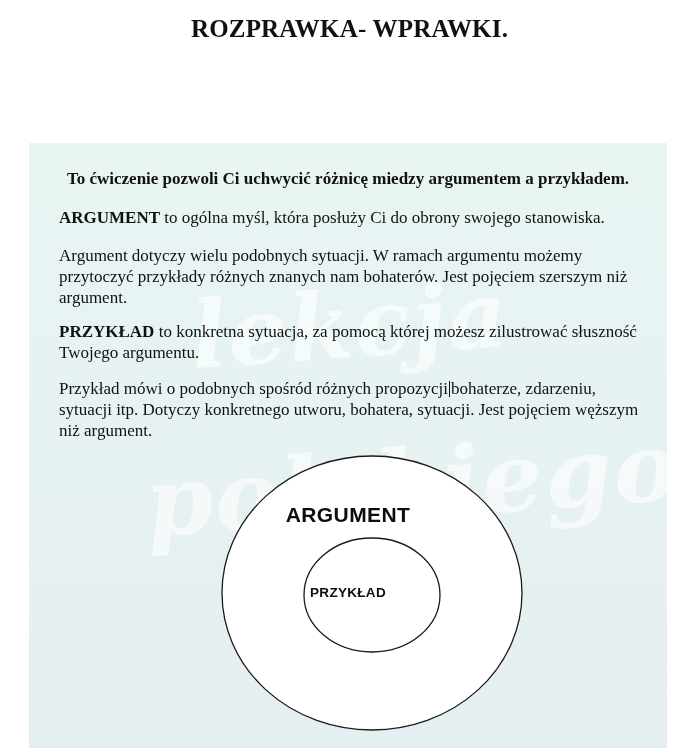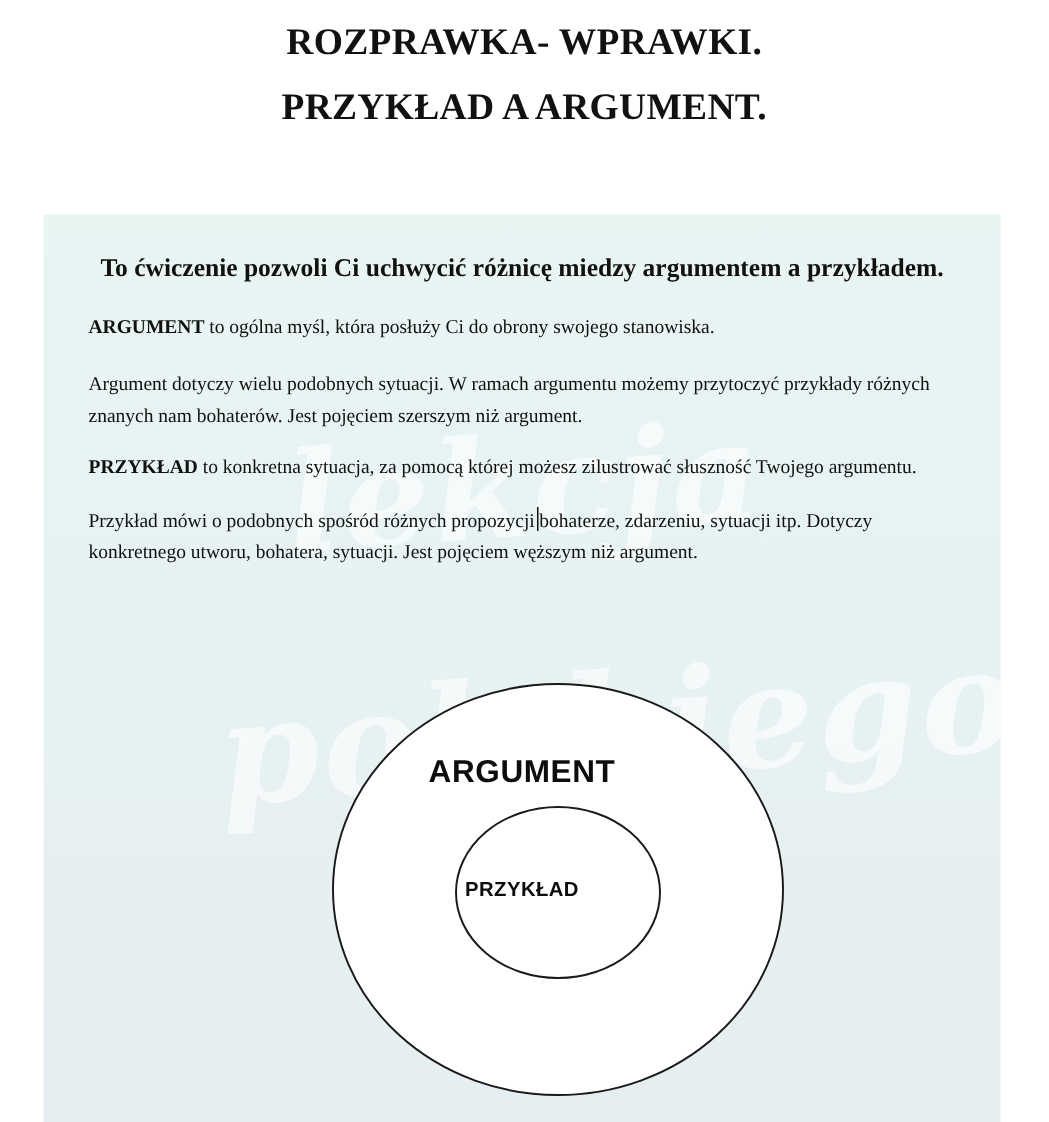--- a/index.html
+++ b/index.html
@@ -102,21 +102,21 @@
   .remember {
     text-align: center;
     font-weight: bold;
     font-size: 17px;
     color: #111111;
     margin: 0;
     padding: 24px 0 0 0;
   }
 
   .body-para {
-    font-size: 13px;
+    font-size: 17px;
     color: #111111;
     line-height: 21px;
     margin: 0;
     padding: 0 10px 0 2px;
     text-align: left;
   }
   .body-para.p1 { margin-top: 17px; }
   .body-para.p2 { margin-top: 13px; }
   .body-para.p3 { margin-top: 17px; }
   .body-para.p4 { margin-top: 15px; }
@@ -170,21 +170,20 @@
     top: 142px;
     font-size: 13.5px;
     letter-spacing: 0.3px;
   }
 </style>
 </head>
 <body>
 
 <div class="title-block">
   <div class="doc-title line1">ROZPRAWKA- WPRAWKI.</div>
-  <div class="doc-title line2">PRZYKŁAD A ARGUMENT.</div>
 </div>
 
 <div class="panel">
 
   <div class="watermark wm-1">lekcja</div>
   <div class="watermark wm-2">polskiego</div>
 
   <div class="panel-content">
 
     <p class="intro">

